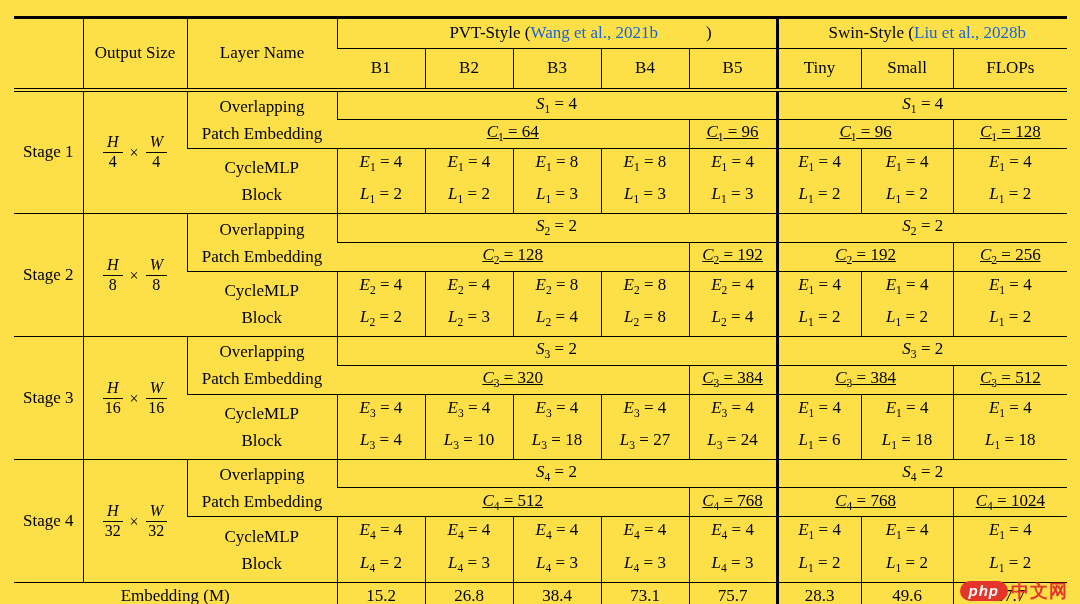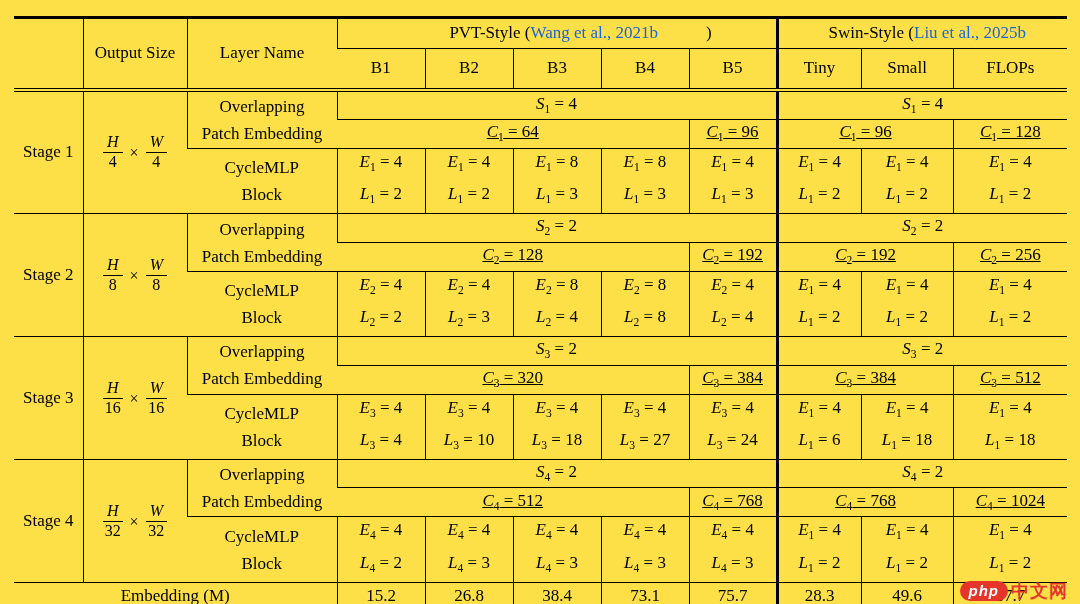--- a/index.html
+++ b/index.html
@@ -51,21 +51,21 @@
         <col style="width:92px">
         <col style="width:114px">
 </colgroup>
 
 <tbody>
         <tr class="hr1">
   <td class="dbl" rowspan="2"></td>
   <th class="dbl" rowspan="2">Output Size</th>
   <th class="dbl" rowspan="2">Layer Name</th>
   <th class="grp bb" colspan="5"><span>PVT-Style (</span><a class="cite">Wang et al., 2021b</a><span>)</span></th>
-  <th class="grp bb thickL" colspan="3"><span>Swin-Style (</span><a class="cite">Liu et al., 2025b</a><span>)</span></th>
+  <th class="grp bb thickL" colspan="3"><span>Swin-Style (</span><a class="cite">Liu et al., 2028b</a><span>)</span></th>
 </tr>
 <tr class="hr2">
   <th class="dbl">B1</th>
   <th class="dbl">B2</th>
   <th class="dbl">B3</th>
   <th class="dbl">B4</th>
   <th class="dbl">B5</th>
   <th class="dbl thickL">Tiny</th>
   <th class="dbl">Small</th>
   <th class="dbl">FLOPs</th>

